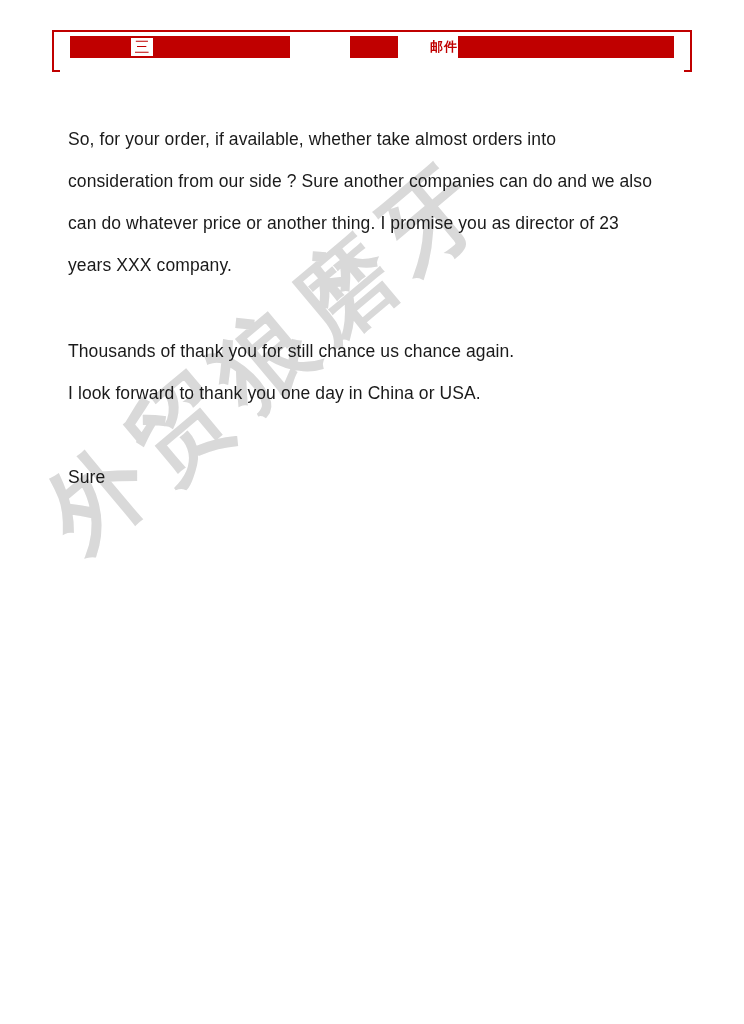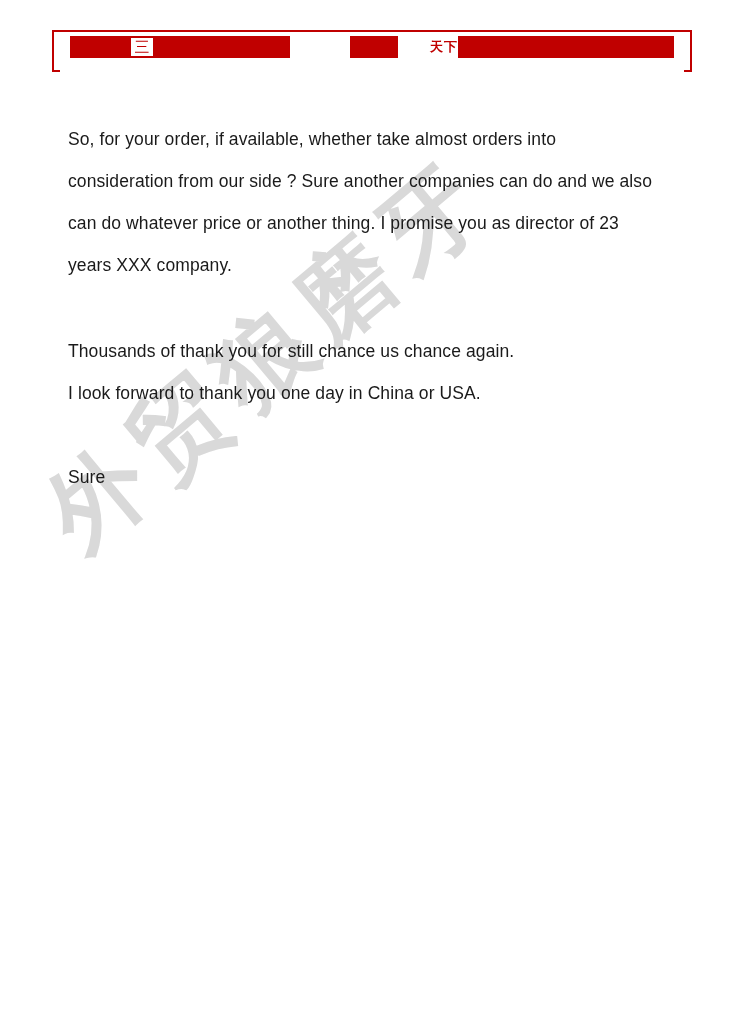--- a/index.html
+++ b/index.html
@@ -158,21 +158,21 @@
 </style>
 </head>
 <body>
 
 <div class="header">
   <div class="header-frame"></div>
   <div class="header-bar"></div>
   <div class="header-bar-notch notch-left"></div>
   <div class="header-bar-notch notch-right"></div>
   <div class="logo-mark">三</div>
-  <div class="slogan-text">天下为公·外贸狼磨牙</div>
+  <div class="slogan-text">邮件逻辑·有志竟成</div>
 </div>
 
 <div class="watermark">外贸狼磨牙</div>
 
 <div class="content">
   <p class="para en">So, for your order, if available, whether take almost orders into consideration from our side ? Sure another companies can do and we also can do whatever price or another thing. I promise you as director of 23 years XXX company.</p>
   <div class="spacer-lg"></div>
   <p class="para en">Thousands of thank you for still chance us chance again.</p>
   <p class="para en">I look forward to thank you one day in China or USA.</p>
   <div class="spacer-md"></div>

